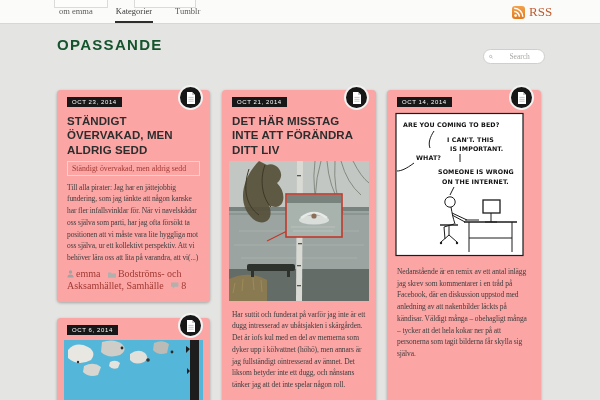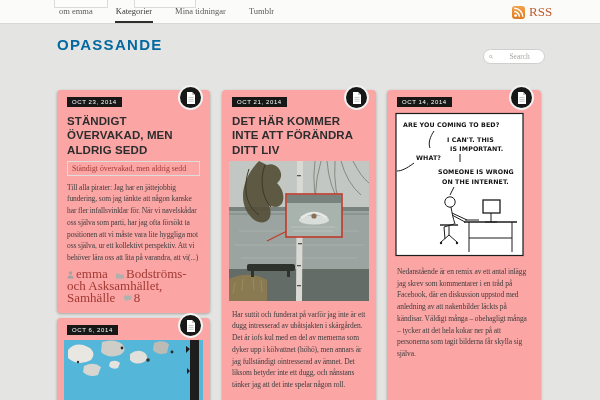--- a/index.html
+++ b/index.html
@@ -14,21 +14,21 @@
        list-style:none;font-size:8.5px;color:#5c5c5c;}
   .nav li{display:flex;align-items:center;height:21px;border-bottom:2px solid transparent;
           padding:0 1px;cursor:pointer;}
   .nav li.active{border-bottom-color:#2e2e2e;color:#3a3a3a;}
   .rss{position:absolute;left:512px;top:4px;display:flex;align-items:center;gap:4px;
        font-size:13px;color:#bf5a2d;cursor:pointer;}
   .rss-box{width:13px;height:13px;border-radius:3px;
            background:linear-gradient(#f3a14b,#e07a1f);display:block;}
   
   .site-title{position:absolute;left:57px;top:36px;margin:0;font-family:"Liberation Sans",sans-serif;
-              font-size:15px;font-weight:bold;letter-spacing:1.3px;color:#0369a1;}
+              font-size:15px;font-weight:bold;letter-spacing:1.3px;color:#14532d;}
   .search{position:absolute;left:483px;top:49px;width:62px;height:15px;background:#fff;
           border:1px solid #cfcfcd;border-radius:8px;display:flex;align-items:center;
           gap:14px;padding:0 5px;box-sizing:border-box;}
   .search input{border:none;outline:none;background:transparent;width:100%;
                 font-family:"Liberation Serif",serif;font-size:7.5px;color:#777;}
   .search input::placeholder{color:#a7a7a5;}
   
   .card{position:absolute;background:#fca5a5;border-radius:4px;
         box-shadow:0 1px 3px rgba(0,0,0,.28);}
   .c1{left:57px;top:90px;width:153px;padding-bottom:3px;}
@@ -41,38 +41,37 @@
   .doc{position:absolute;top:-5px;right:7px;width:21px;height:21px;border-radius:50%;
        background:#171717;border:2px solid #f2f2f0;display:flex;align-items:center;
        justify-content:center;cursor:pointer;}
   .card h2{margin:6px 10px 4px;font-family:"Liberation Sans",sans-serif;font-weight:bold;
            font-size:11.5px;line-height:1.24;color:#2d2d2d;white-space:pre-line;
            letter-spacing:.1px;cursor:pointer;}
   .quote{margin:3px 10px 6px;border:1px solid #ddddda;padding:2px 4px;font-size:7.8px;
          color:#a23a33;cursor:pointer;}
   .body{margin:5px 10px 4px;font-size:7.5px;line-height:11.7px;color:#3e3e3e;
         letter-spacing:-0.1px;}
-  .meta{margin:4px 10px 6px;font-size:13px;line-height:11.5px;color:#a23a33;}
+  .meta{margin:4px 10px 6px;font-size:10px;line-height:11.5px;color:#a23a33;}
   .meta .lnk{cursor:pointer;}
   .micon{display:inline-block;vertical-align:-1px;margin:0 2px 0 5px;}
   .micon.first{margin-left:0;}
   .photo{display:block;margin:4px 7px 8px;}
 </style>
 </head>
 <body>
 
 <div class="stage">
 
   <div class="topbar">
     <div class="ghost-tab gt1"></div>
     <div class="ghost-tab gt2"></div>
     <ul class="nav">
       <li>om emma</li>
       <li class="active">Kategorier</li>
-      <li>Mina tidningar</li>
       <li>Tumblr</li>
     </ul>
     <div class="rss">
       <span class="rss-box">
         <svg width="13" height="13" viewBox="0 0 13 13">
           <circle cx="3.6" cy="9.6" r="1.4" fill="#fff"></circle>
           <path d="M2.2 5.6 a5.2 5.2 0 0 1 5.2 5.2" fill="none" stroke="#fff" stroke-width="1.5"></path>
           <path d="M2.2 2.2 a8.6 8.6 0 0 1 8.6 8.6" fill="none" stroke="#fff" stroke-width="1.5"></path>
         </svg>
       </span>
@@ -130,21 +129,21 @@
       <svg width="10" height="12" viewBox="0 0 10 12">
         <path d="M1 0 h5 l3 3 v9 h-8 z" fill="#fff"></path>
         <path d="M6 0 l3 3 h-3 z" fill="#c9c9c9"></path>
         <g stroke="#b5b5b5" stroke-width="0.8">
           <line x1="2.4" y1="5.4" x2="7.6" y2="5.4"></line>
           <line x1="2.4" y1="7.3" x2="7.6" y2="7.3"></line>
           <line x1="2.4" y1="9.2" x2="7.6" y2="9.2"></line>
         </g>
       </svg>
     </span>
-    <h2>DET HÄR KOMMER
+    <h2>DET HÄR MISSTAG
 INTE ATT FÖRÄNDRA
 DITT LIV</h2>
     <svg class="photo" width="140" height="140" viewBox="0 0 140 140">
       <rect width="140" height="140" fill="#c2c7c3"></rect>
       <rect y="46" width="140" height="70" fill="#9ba4a0"></rect>
       <rect y="46" width="140" height="4" fill="#78827e"></rect>
       <rect y="52" width="140" height="2" fill="#8b9591"></rect>
       <rect y="108" width="140" height="32" fill="#646c68"></rect>
       <g stroke="#c9cfc9" stroke-width="0.6" opacity="0.5">
         <line x1="10" y1="70" x2="130" y2="70"></line>

